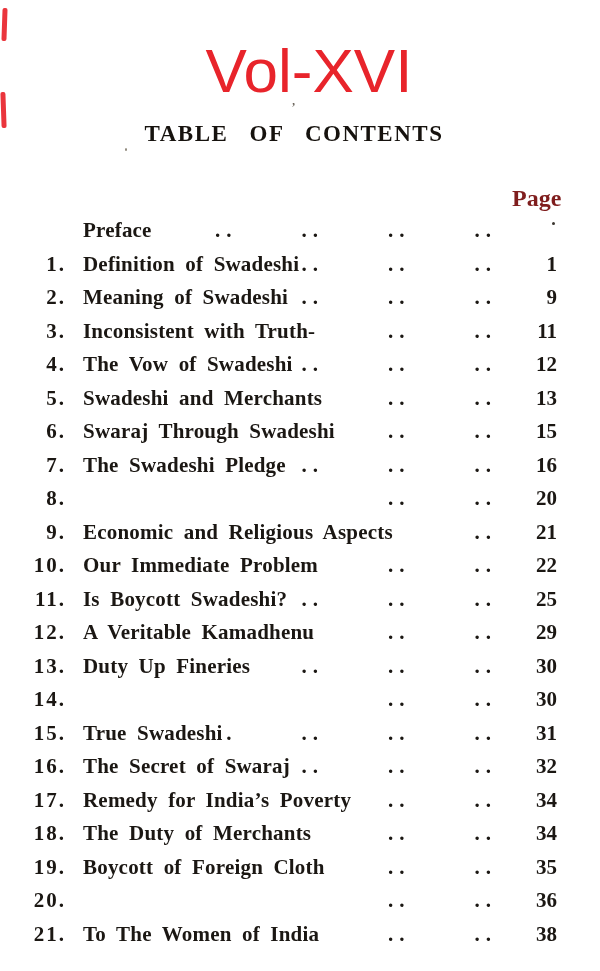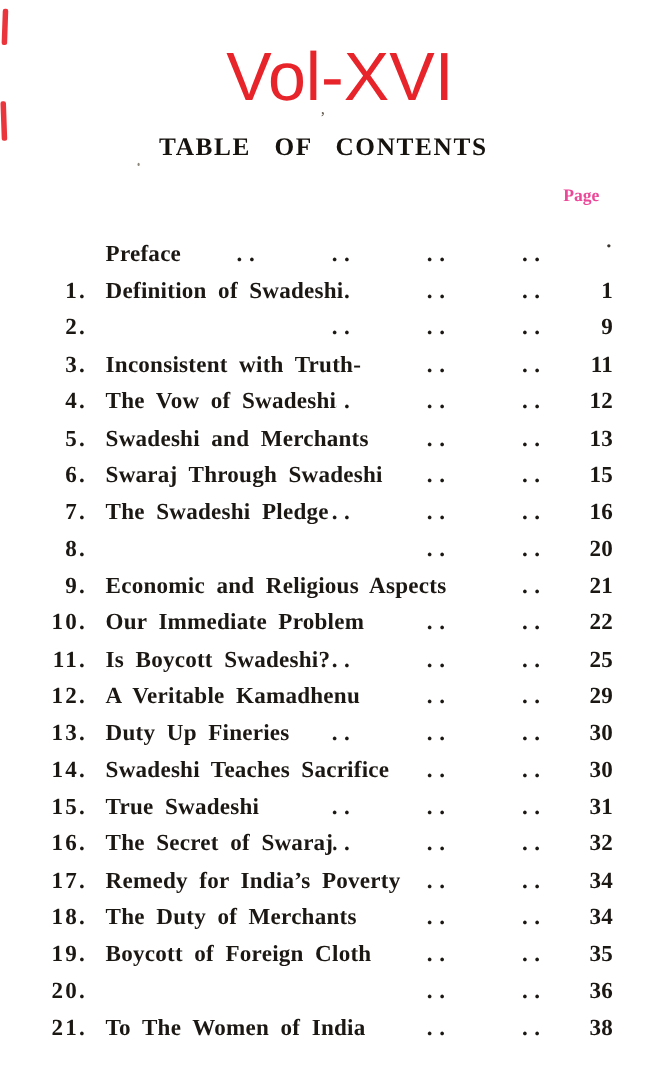--- a/index.html
+++ b/index.html
@@ -15,31 +15,31 @@
     font-size:62px;line-height:1;font-weight:400;letter-spacing:0px;
     color:var(--accent,#e8242b);
   }
   .header-title{
     position:absolute;top:121px;left:0;width:100%;
     text-align:center;transform:translateX(-6px);
     font-size:23px;font-weight:700;letter-spacing:1.5px;word-spacing:14px;
     color:#16120e;
   }
   .page-label{
-    position:absolute;top:170px;left:512px;width:50px;
-    font-size:16px;font-weight:700;color:#ec4899;
+    position:absolute;top:185px;left:512px;width:50px;
+    font-size:24px;font-weight:700;color:#7f1d1d;
   }
   .toc{
     position:absolute;top:214px;left:0;right:0;
   }
   .row{
     display:flex;align-items:flex-end;
     height:33.5px;line-height:33.5px;
     padding-right:43px;
-    font-size:21px;font-weight:700;color:#1b1713;padding-left:13px;
+    font-size:21px;font-weight:700;color:#1b1713;
   }
   .num{flex:0 0 66px;text-align:right;letter-spacing:2px;}
   .title{flex:0 0 auto;margin-left:17px;word-spacing:5px;letter-spacing:0.2px;white-space:nowrap;}
   .leaders{
     flex:1 1 auto;display:flex;justify-content:flex-end;
     column-gap:64px;padding-right:12px;overflow:hidden;
   }
   .leaders span{letter-spacing:6px;}
   .pagenum{flex:0 0 48px;text-align:right;}
   .red-mark{
@@ -84,20 +84,21 @@
     <span class="title">Definition of Swadeshi</span>
     <span class="leaders">
         <span>..</span>
         <span>..</span>
         <span>..</span>
       </span>
     <span class="pagenum">1</span>
   </div>
     <div class="row">
     <span class="num">2.</span>
+    <span class="title">Meaning of Swadeshi</span>
     <span class="leaders">
         <span>..</span>
         <span>..</span>
         <span>..</span>
       </span>
     <span class="pagenum">9</span>
   </div>
     <div class="row">
     <span class="num">3.</span>
     <span class="title">Inconsistent with Truth-</span>
@@ -194,21 +195,20 @@
     <span class="title">Duty Up Fineries</span>
     <span class="leaders">
         <span>..</span>
         <span>..</span>
         <span>..</span>
       </span>
     <span class="pagenum">30</span>
   </div>
     <div class="row">
     <span class="num">14.</span>
-    <span class="title">Swadeshi Teaches Sacrifice</span>
     <span class="leaders">
         <span>..</span>
         <span>..</span>
       </span>
     <span class="pagenum">30</span>
   </div>
     <div class="row">
     <span class="num">15.</span>
     <span class="title">True Swadeshi</span>
     <span class="leaders">

